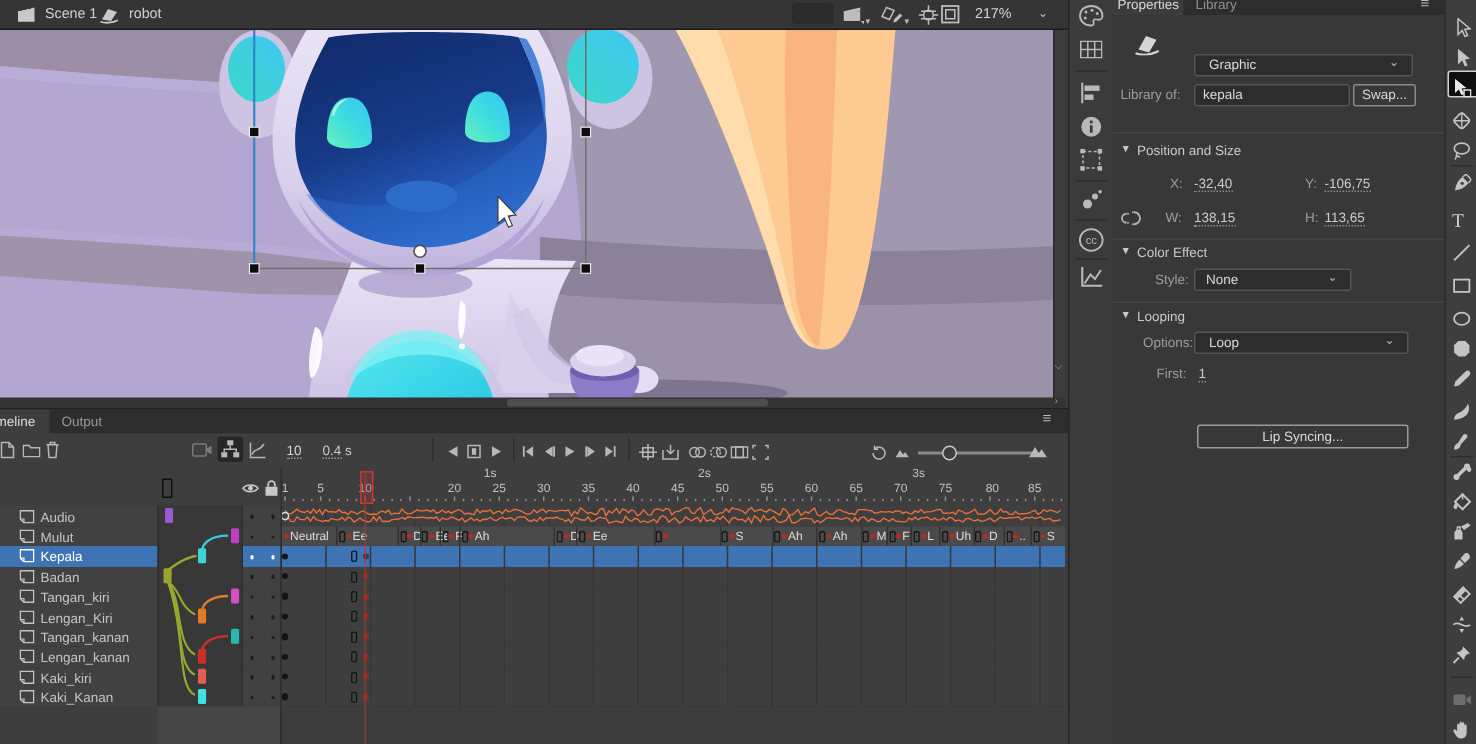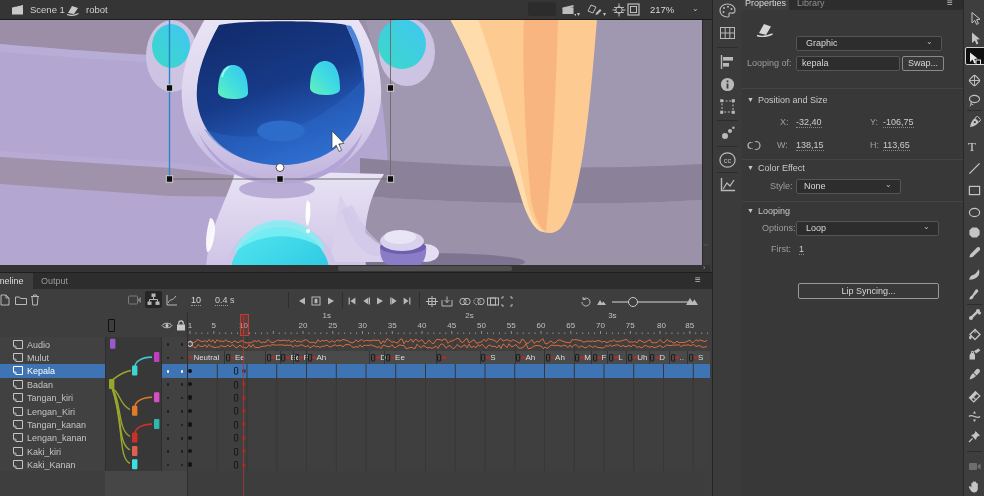--- a/index.html
+++ b/index.html
@@ -711,21 +711,21 @@
     <div class="tx" style="left:3px;top:-2px;font-size:9px;color:#d8d8d8;">Properties</div>
     <div class="tx" style="left:55px;top:-2px;font-size:9px;color:#8f8f8f;">Library</div>
     <div class="tx" style="left:205px;top:-3px;font-size:10px;color:#bbbbbb;">≡</div>
     <svg class="abs" style="left:14px;top:22px" width="18" height="15" viewBox="0 0 18 15">
       <path d="M3,11 L8,2 L15,4.5 L10,13 Z" fill="#d5d5d5"></path>
       <path d="M1,13.5 C5,15 11,14.6 16.5,12" stroke="#d5d5d5" stroke-width="1.4" fill="none"></path>
     </svg>
     <div class="abs" style="left:54px;top:36px;width:144px;height:13px;background:#2d2d2d;border:1px solid #555;border-radius:2px;"></div>
     <div class="tx" style="left:64px;top:38px;font-size:9px;color:#d8d8d8;">Graphic</div>
     <div class="tx" style="left:184px;top:37px;font-size:8px;color:#bbbbbb;">⌄</div>
-    <div class="tx" style="left:5px;top:58px;font-size:9px;color:#9d9d9d;">Looping of:</div>
+    <div class="tx" style="left:5px;top:58px;font-size:9px;color:#9d9d9d;">Library of:</div>
     <div class="abs" style="left:54px;top:56px;width:102px;height:13px;background:#2d2d2d;border:1px solid #555;border-radius:2px;"></div>
     <div class="tx" style="left:60px;top:58px;font-size:9px;color:#d8d8d8;">kepala</div>
     <div class="abs" style="left:160px;top:56px;width:40px;height:13px;border:1px solid #8a8a8a;border-radius:2px;"></div>
     <div class="tx" style="left:166px;top:58px;font-size:9px;color:#d8d8d8;">Swap...</div>
     <div class="abs" style="left:0;top:88px;width:221px;height:1px;background:#444;"></div>
     <div class="tx" style="left:5px;top:96px;font-size:7px;color:#c8c8c8;">▼</div>
     <div class="tx" style="left:16px;top:95px;font-size:9px;color:#c8c8c8;">Position and Size</div>
     <div class="tx" style="left:38px;top:117px;font-size:9px;color:#9d9d9d;">X:</div>
     <div class="tx" style="left:54px;top:117px;font-size:9px;color:#cccccc;border-bottom:1px dotted #888;">-32,40</div>
     <div class="tx" style="left:128px;top:117px;font-size:9px;color:#9d9d9d;">Y:</div>

